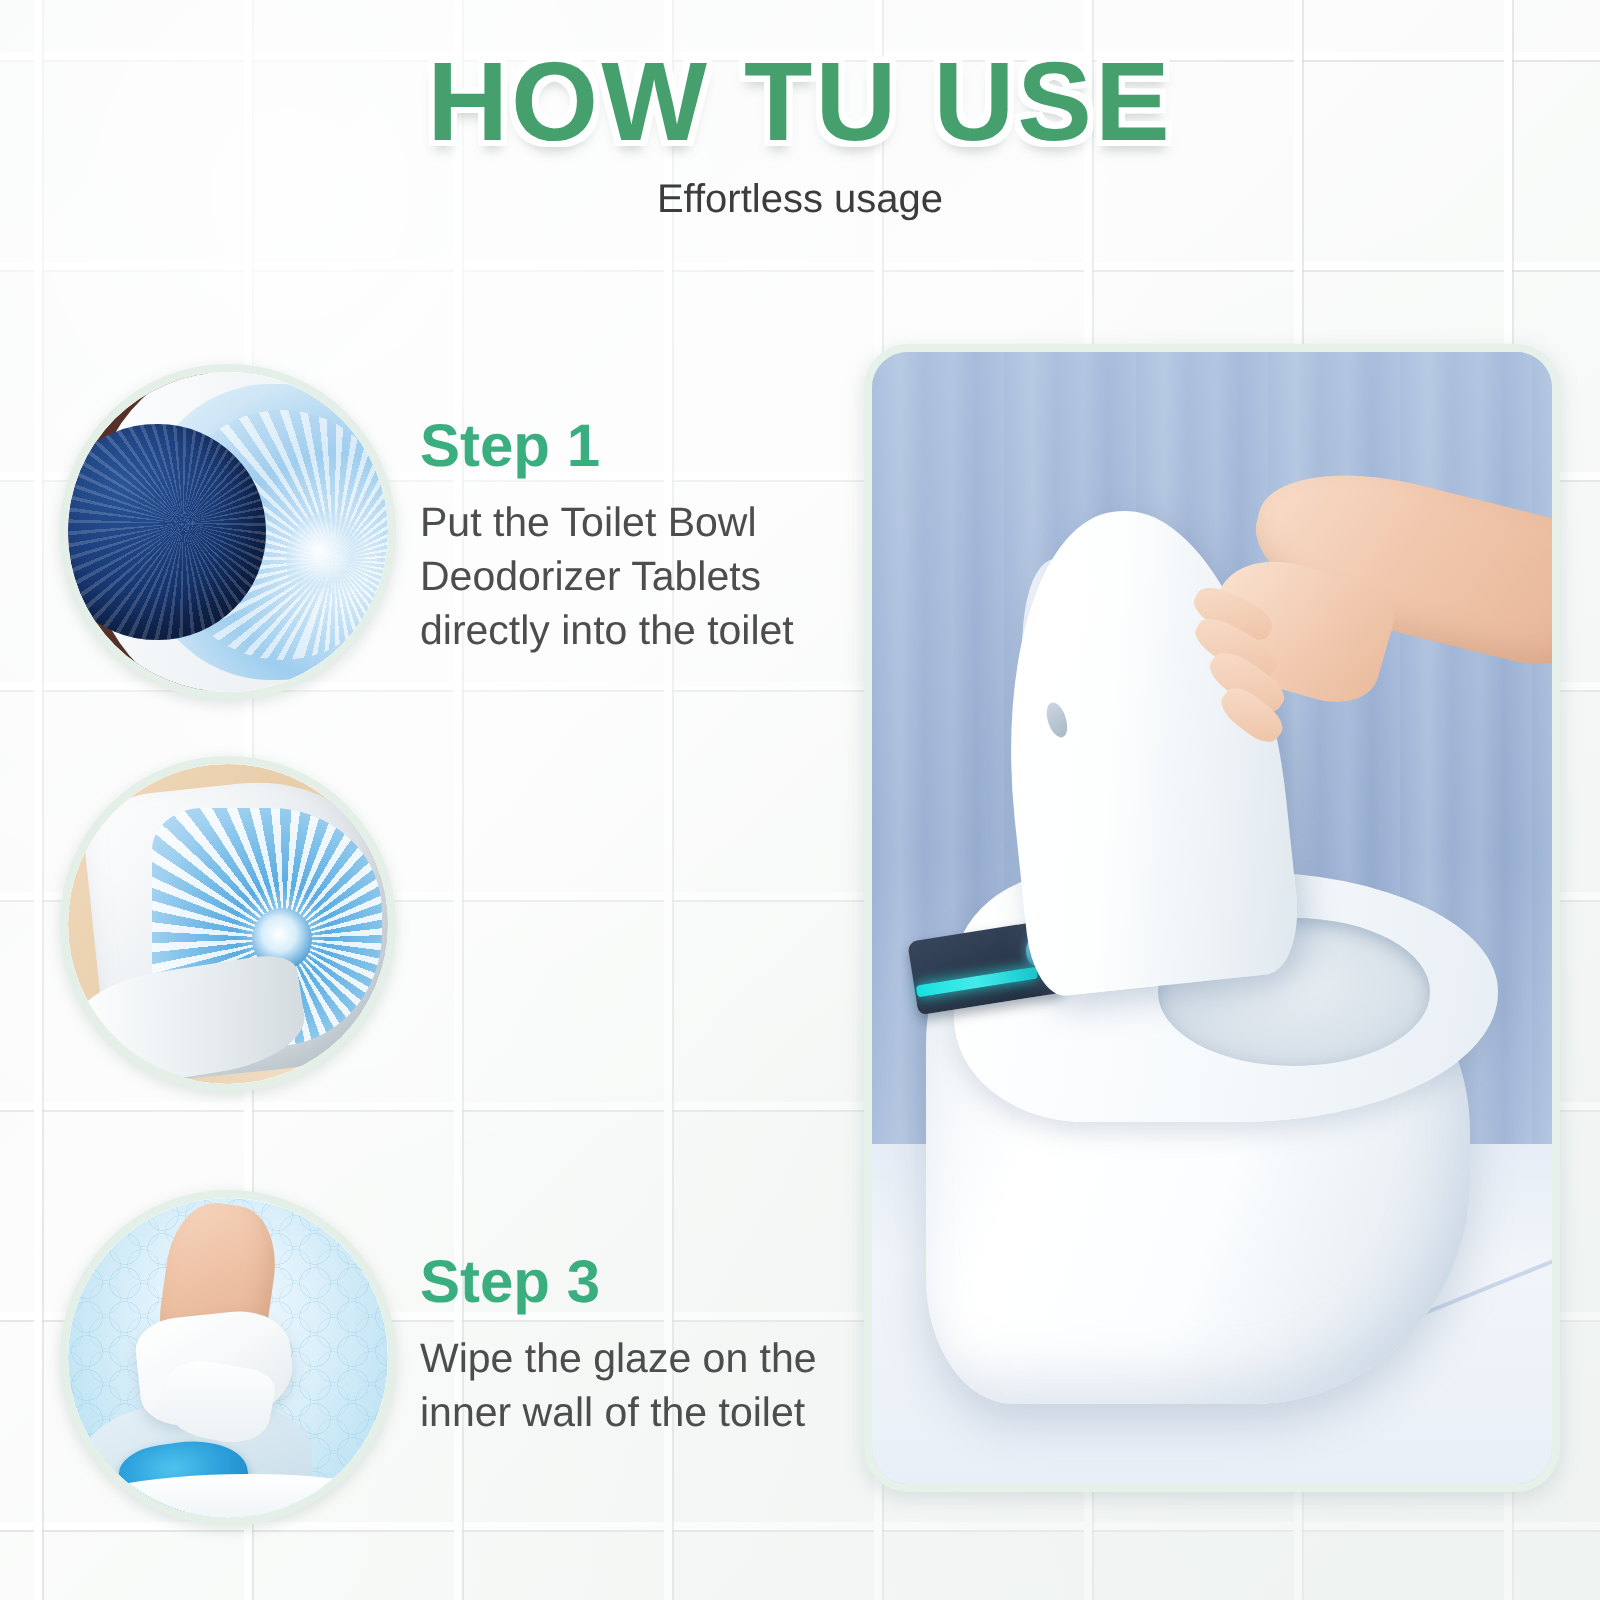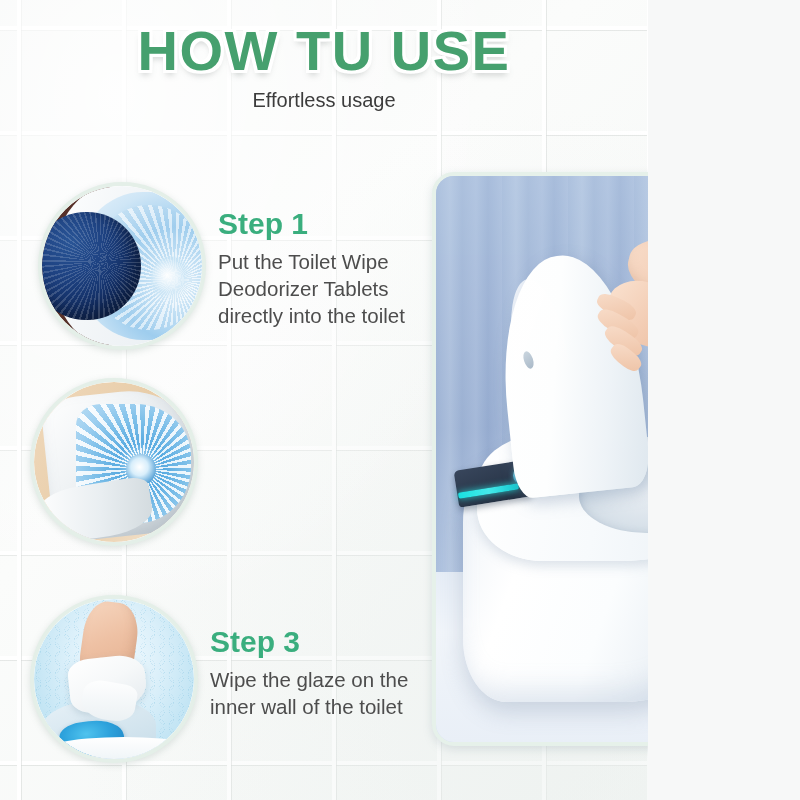--- a/index.html
+++ b/index.html
@@ -3,21 +3,21 @@
 <meta charset="utf-8">
 <style>
   html,body{margin:0;padding:0;}
   body{
     width:800px;height:800px;overflow:hidden;
     font-family:"Liberation Sans", sans-serif;
     background:#f7f8f8;
     position:relative;
   }
   #page{
-    position:absolute;inset:0;width:648px;height:800px;overflow:hidden;
+    position:absolute;inset:0;width:800px;height:800px;overflow:hidden;
   }
   
   .tile-bg{
     position:absolute;inset:0;
     background-color:#fafbfa;
     background-image:
       linear-gradient(to right, rgba(255,255,255,0) 0px, rgba(255,255,255,0) 2px, #ffffff 2px, #ffffff 6px, rgba(212,216,214,.55) 6px, rgba(212,216,214,.55) 7px, rgba(255,255,255,0) 7px),
       linear-gradient(to bottom, rgba(255,255,255,0) 0px, rgba(255,255,255,0) 2px, #ffffff 2px, #ffffff 6px, rgba(212,216,214,.55) 6px, rgba(212,216,214,.55) 7px, rgba(255,255,255,0) 7px),
       linear-gradient(135deg,#f4f6f5 0%,#fbfcfb 40%,#f2f5f3 100%);
     background-size:105px 105px,105px 105px,100% 100%;
@@ -43,21 +43,21 @@
       0 5px 6px rgba(120,130,125,.35);
   }
   .sub-title{
     font-size:20px;font-weight:normal;color:#3c3c3c;
     margin:8px 0 0 0;line-height:1.1;
   }
 
   
   .steps{position:absolute;left:0;top:175px;width:430px;}
   .step-row{position:relative;}
-  .step-row.s1{height:195px;margin-left:8px;}
+  .step-row.s1{height:195px;}
   .step-row.s2{height:205px;}
   .step-row.s3{height:175px;}
 
   .thumb{
     position:absolute;left:30px;
     width:168px;height:168px;border-radius:50%;
     overflow:hidden;
     border:4px solid #e4efe8;
     box-sizing:border-box;
     box-shadow:0 2px 7px rgba(120,140,130,.22);
@@ -257,21 +257,21 @@
           <div class="t1-brown"></div>
           <div class="t1-rim"></div>
           <div class="t1-water"></div>
           <div class="t1-streak"></div>
           <div class="t1-bubbles"></div>
           <div class="t1-tablet"></div>
         </div>
       </div>
       <div class="step-text" style="top:32px;">
         <p class="step-label">Step 1</p>
-        <p class="step-desc">Put the Toilet Wipe Deodorizer Tablets directly into the toilet</p>
+        <p class="step-desc">Put the Toilet Bowl Deodorizer Tablets directly into the toilet</p>
       </div>
     </div>
 
     <div class="step-row s2">
       <div class="thumb" style="top:8px;">
         <div class="inner">
           <div class="t2-beige"></div>
           <div class="t2-bowl"></div>
           <div class="t2-hole">
               <div class="t2-swirl"></div>

